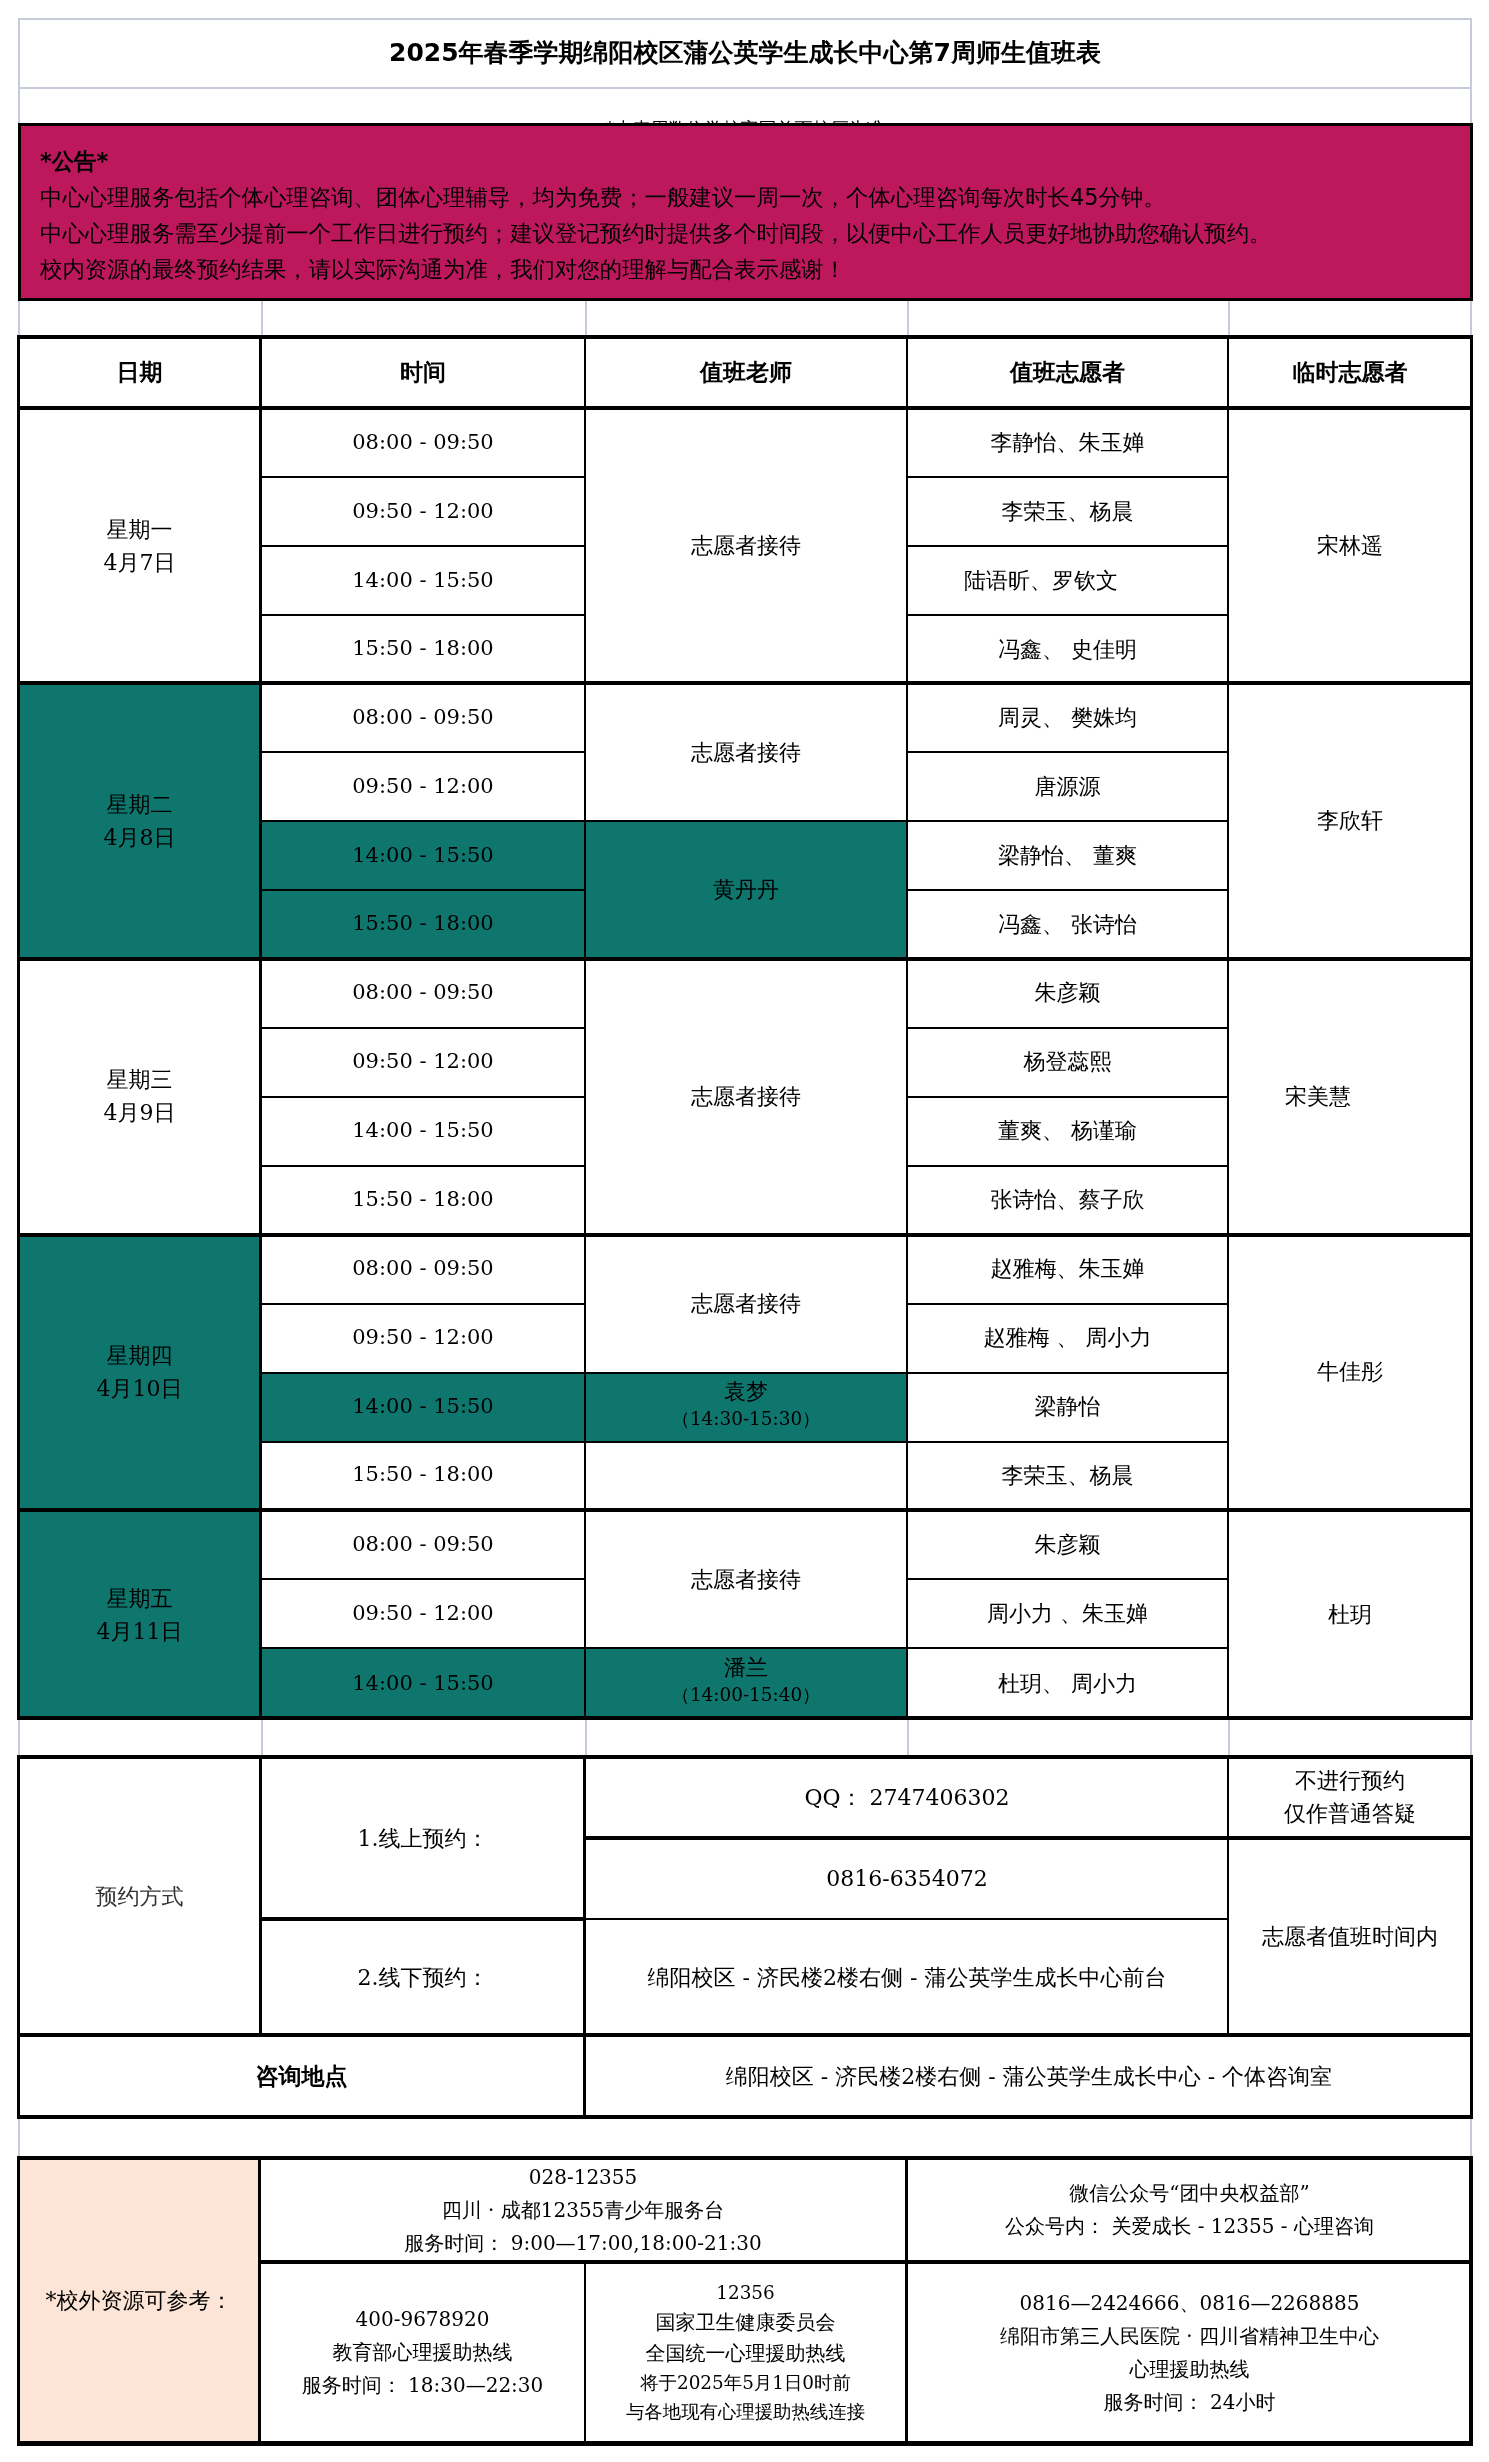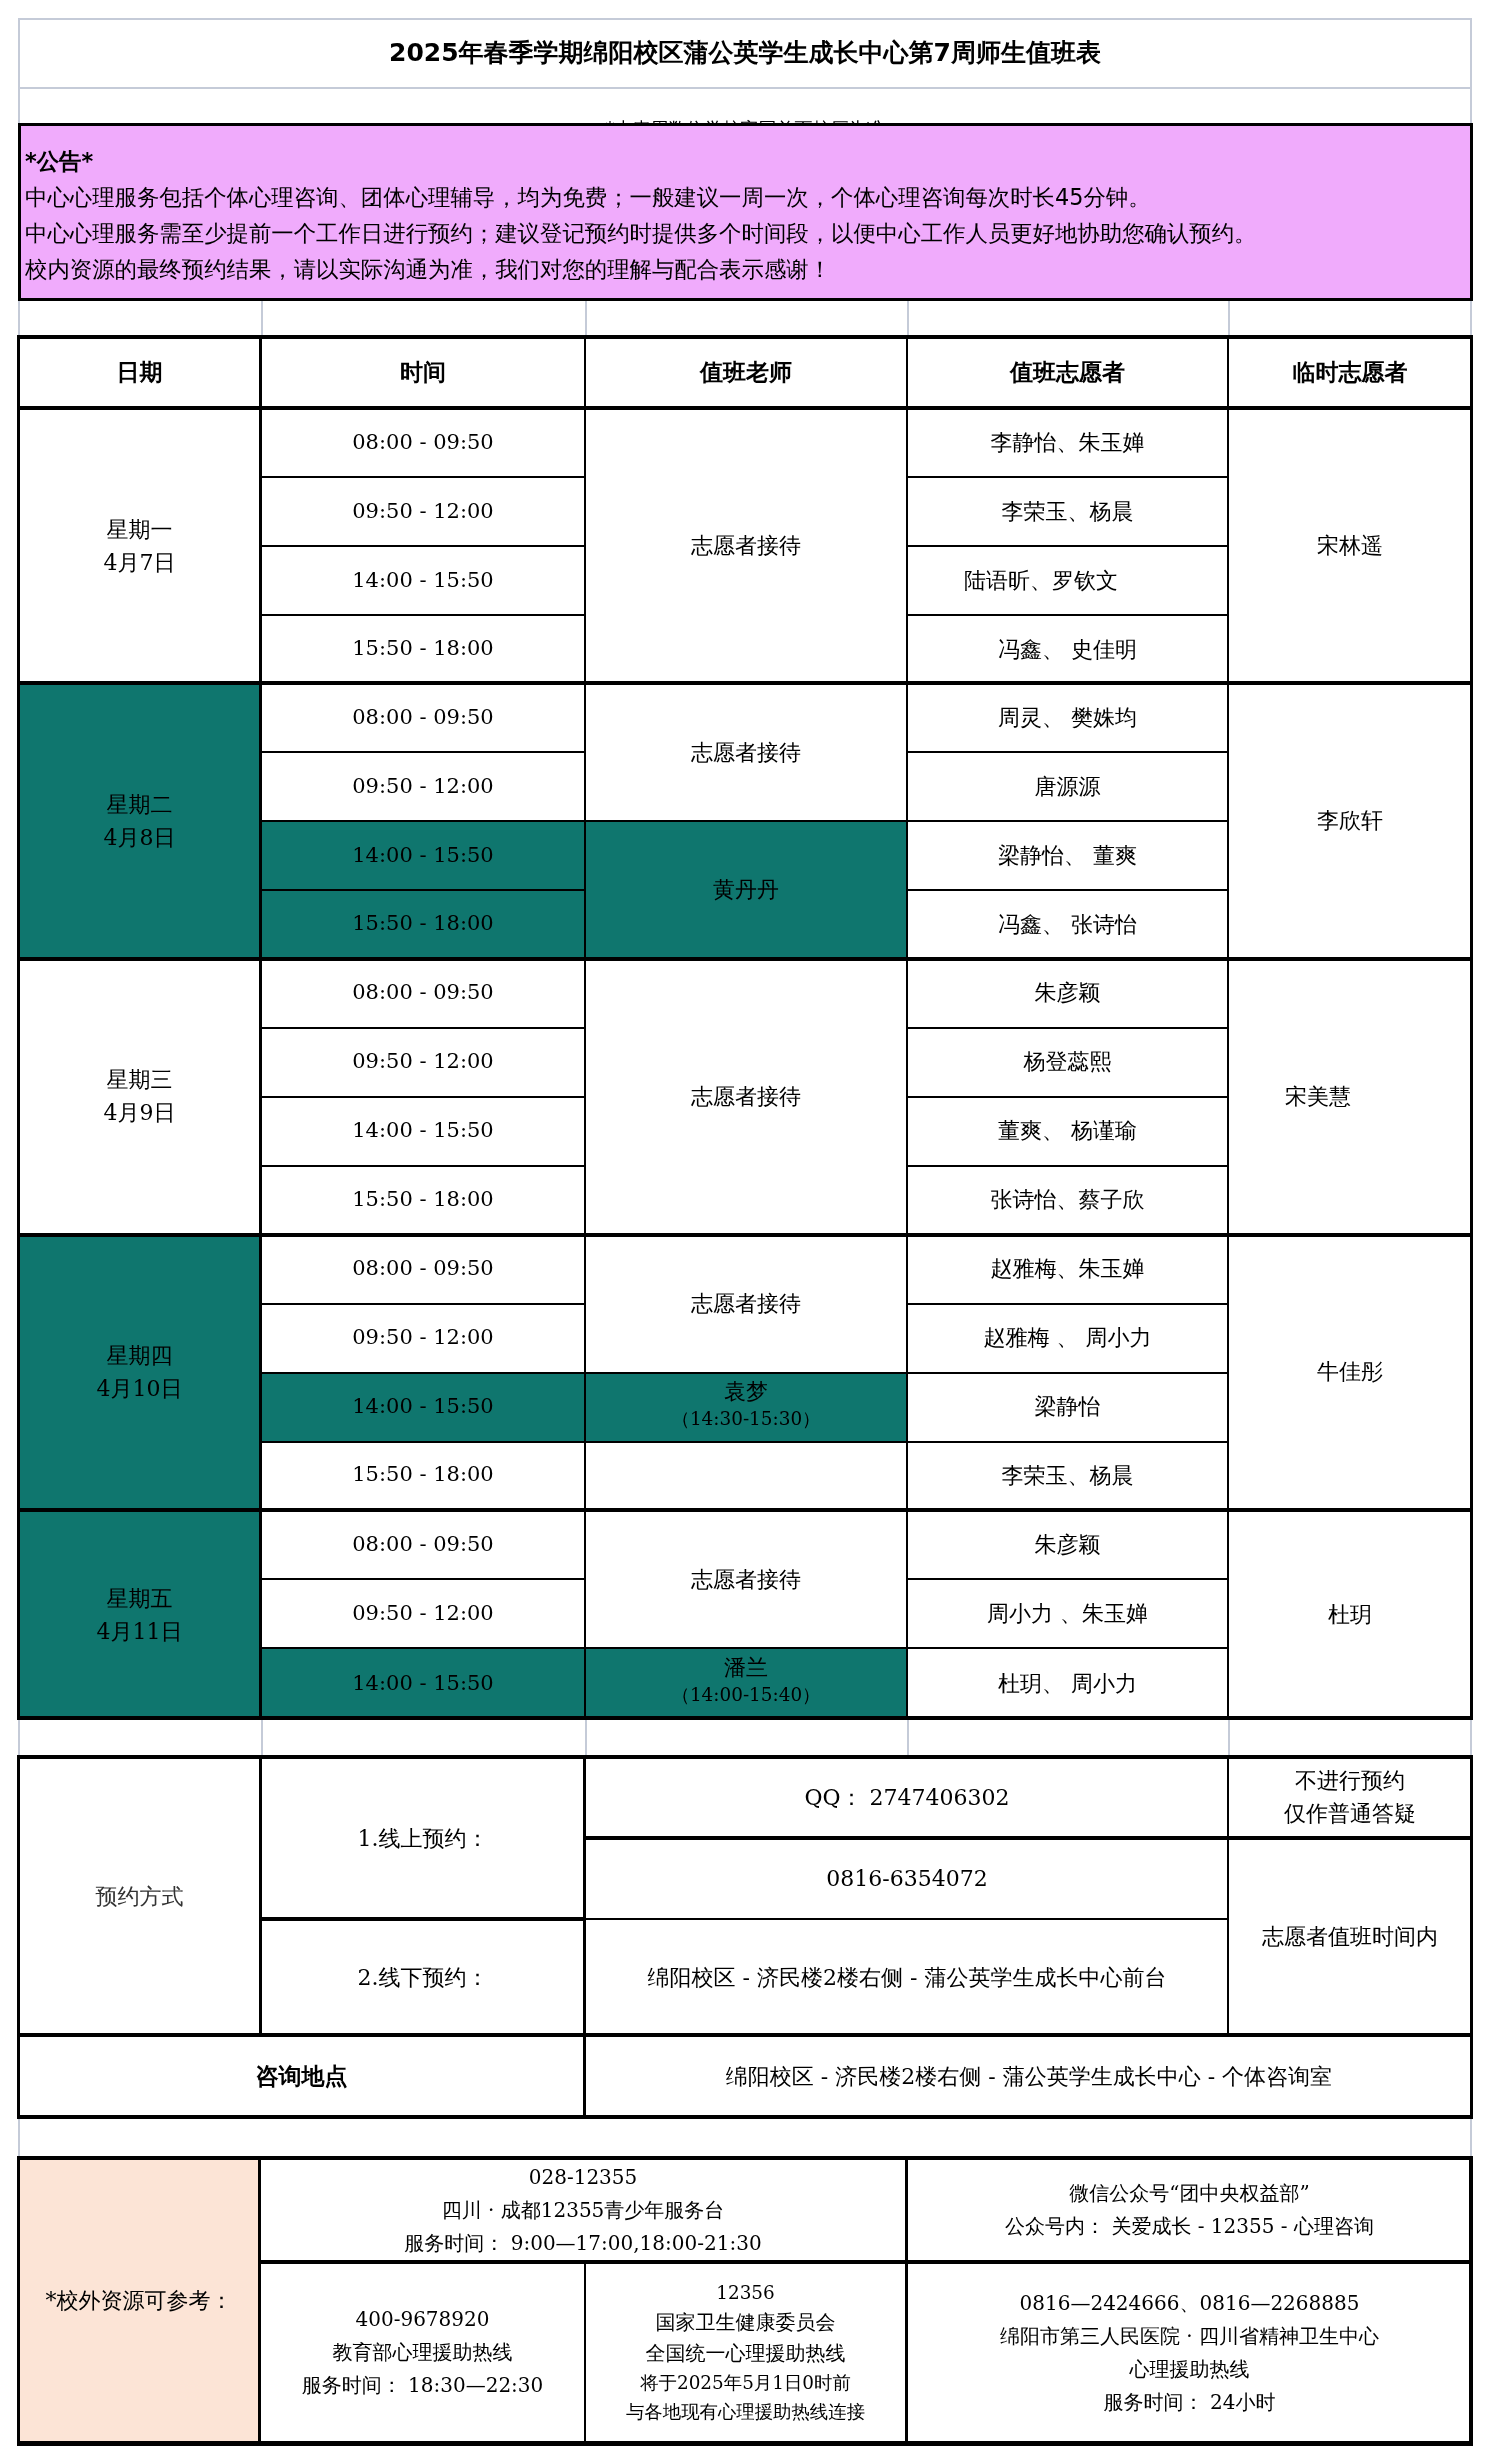--- a/index.html
+++ b/index.html
@@ -7,21 +7,21 @@
          font-family:"DejaVu Serif", "Liberation Serif", serif; color:#000; }
   .abs { position:absolute; box-sizing:border-box; }
   .cell { position:absolute; box-sizing:border-box; display:flex; flex-direction:column;
           align-items:center; justify-content:center; text-align:center; line-height:1.5; }
   .gl-h { position:absolute; height:1.7px; background:#c5cbd8; }
   .gl-v { position:absolute; width:1.7px; background:#c5cbd8; }
   .b-h { position:absolute; background:#000; }
   .b-v { position:absolute; background:#000; }
   .title { font-size:25px; font-weight:bold; font-family:"DejaVu Sans", "Liberation Sans", sans-serif; }
   .subtitle { font-size:18px;margin-top:22px; }
-  .notice { background:#f0abfc; border:3.4px solid #000; padding:17px 4px; font-size:22.4px; line-height:36px;
+  .notice { background:#be185d; border:3.4px solid #000; padding:17px 19px; font-size:22.4px; line-height:36px;
             font-family:"DejaVu Sans", "Liberation Sans", sans-serif; }
   .notice .n-title { font-weight:bold; }
   .hdr { font-size:23px; font-weight:bold; font-family:"DejaVu Sans", "Liberation Sans", sans-serif; }
   .txt { font-size:22px; }
   .time { font-size:21px; }
   .green { background:#0f766e; }
   .peach { background:#fce4d6; }
   .sub { font-size:18.4px; line-height:1.2; }
   .gray { color:#333; }
   .small { font-size:18.4px; }

